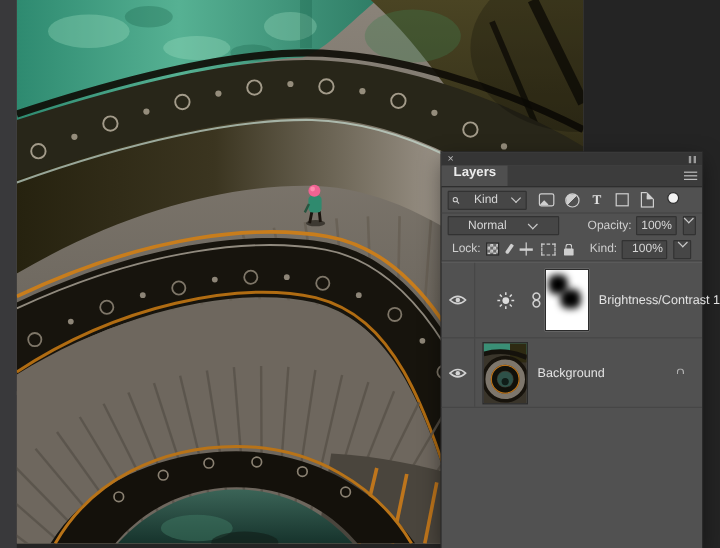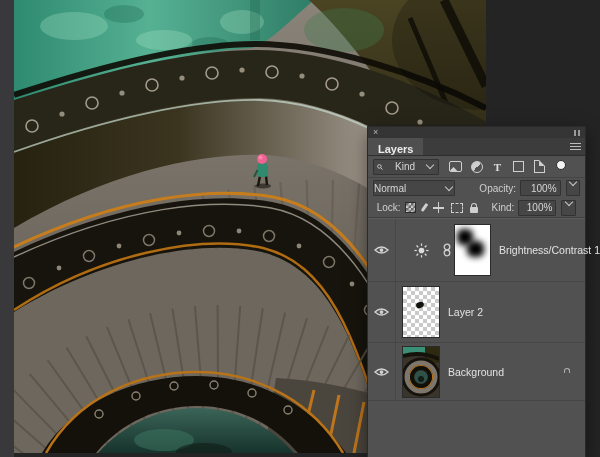--- a/index.html
+++ b/index.html
@@ -10,33 +10,33 @@
   #photo{position:absolute;left:14px;top:0;width:472px;height:453px;background:#6f6960;}
   #photo svg{display:block;}
   
   #panel{position:absolute;left:368px;top:127px;width:217px;height:330px;background:#515151;
          box-shadow:0 0 0 1px #2a2a2a,0 6px 18px rgba(0,0,0,.5);color:#d6d6d6;font-size:10px;}
   .titlebar{height:11px;background:#353535;display:flex;align-items:center;justify-content:space-between;padding:0 5px;}
   .close-x{color:#b5b5b5;font-size:9px;line-height:9px;cursor:default;}
   .collapse{display:flex;gap:2px;}
   .collapse i{width:2px;height:6px;background:#9a9a9a;display:block;}
   .tabbar{height:17px;background:#3c3c3c;display:flex;align-items:stretch;border-bottom:1px solid #2e2e2e;}
-  .tab{background:#4f4f4f;padding:0 10px;display:flex;align-items:flex-end;font-size:11px;color:#ececec;font-weight:bold;}
+  .tab{background:#4f4f4f;padding:0 10px;display:flex;align-items:flex-start;font-size:11px;color:#ececec;font-weight:bold;}
   .tabbar .spacer{flex:1;}
   .panelmenu{width:16px;display:flex;flex-direction:column;justify-content:center;gap:1.5px;padding-right:4px;}
   .panelmenu i{display:block;height:1.5px;background:#bdbdbd;width:11px;margin-left:auto;}
   .row{display:flex;align-items:center;padding:0 5px;gap:4px;}
   .row.filter{height:21px;border-bottom:1px solid #444;}
   .row.blend{height:20px;}
   .row.lockrow{height:19px;border-bottom:1px solid #3e3e3e;justify-content:center;}
   .box{background:#464646;border:1px solid #323232;border-radius:1px;display:flex;align-items:center;height:14px;}
   .kindbox{width:58px;padding:0 3px;gap:12px;text-align:center;}
   .chev{width:5px;height:5px;border-right:1.4px solid #c9c9c9;border-bottom:1.4px solid #c9c9c9;
         transform:rotate(45deg);margin-left:auto;margin-right:2px;margin-top:-3px;flex:none;}
-  .blendbox{width:84px;padding:0 0;}
+  .blendbox{width:84px;padding:0 16px;}
   .valbox{width:34px;padding:0 3px;justify-content:flex-end;}
   .chevbtn{width:13px;justify-content:center;margin-left:1px;}
   .chevbtn .chev{margin:auto;margin-top:-2px;}
   .lbl{color:#cfcfcf;}
   .ficons{display:flex;align-items:center;gap:8px;margin-left:6px;}
   .ficon{display:flex;align-items:center;justify-content:center;width:13px;height:12px;}
   .img-ic{width:12px;height:9px;border:1.3px solid #cfcfcf;border-radius:2px;position:relative;overflow:hidden;}
   .img-ic:before{content:"";position:absolute;left:1px;bottom:-2px;width:5px;height:5px;background:#cfcfcf;transform:rotate(45deg);}
   .adj-ic{width:10px;height:10px;border:1.3px solid #cfcfcf;border-radius:50%;
           background:linear-gradient(135deg,#cfcfcf 50%,transparent 50%);}
@@ -403,34 +403,20 @@
           <circle cx="4" cy="10" r="2.8" fill="none" stroke="#cfcfcf" stroke-width="1.3"></circle>
         </svg>
       </div>
       <div class="maskthumb">
         <div class="blob soft" style="left:2px;top:4px;width:16px;height:16px;background:#000;"></div>
         <div class="blob soft" style="left:12px;top:16px;width:17px;height:16px;background:#000;"></div>
       </div>
       <span class="lname">Brightness/Contrast 1</span>
     </div>
 
-    <div class="lrow" style="height:60px">
-      <div class="eyecol">
-        <svg width="15" height="10" viewBox="0 0 16 10">
-          <path d="M1,5 Q8,-1.5 15,5 Q8,11.5 1,5 Z" fill="none" stroke="#d2d2d2" stroke-width="1.4"></path>
-          <circle cx="8" cy="5" r="2" fill="#d2d2d2"></circle>
-        </svg>
-      </div>
-      <div class="thumbslot">
-        <div class="thumb checker">
-          <div class="blob" style="left:13px;top:15px;width:8px;height:6px;background:#15130f;transform:rotate(-20deg);"></div>
-        </div>
-      </div>
-      <span class="lname tight">Layer 2</span>
-    </div>
 
     <div class="lrow" style="height:57px">
       <div class="eyecol">
         <svg width="15" height="10" viewBox="0 0 16 10">
           <path d="M1,5 Q8,-1.5 15,5 Q8,11.5 1,5 Z" fill="none" stroke="#d2d2d2" stroke-width="1.4"></path>
           <circle cx="8" cy="5" r="2" fill="#d2d2d2"></circle>
         </svg>
       </div>
       <div class="thumbslot">
         <div class="thumb">

